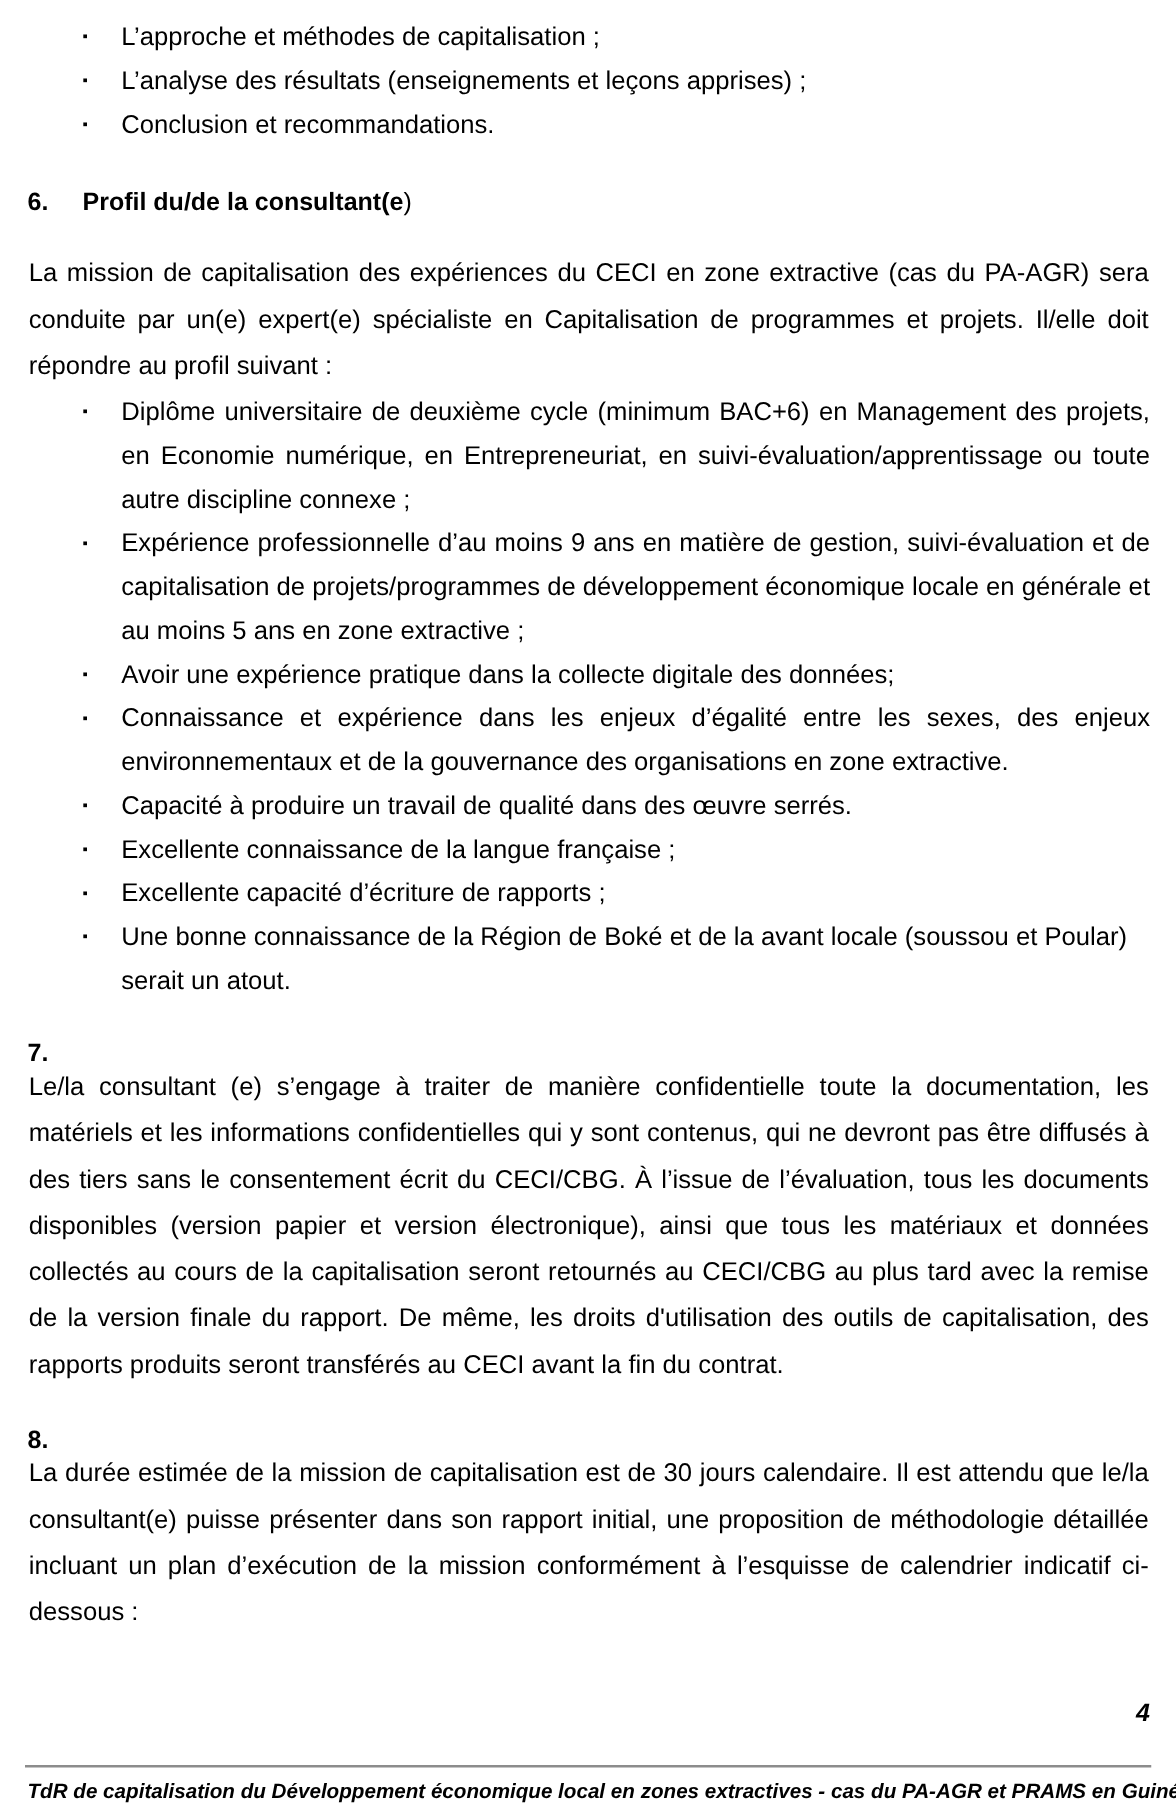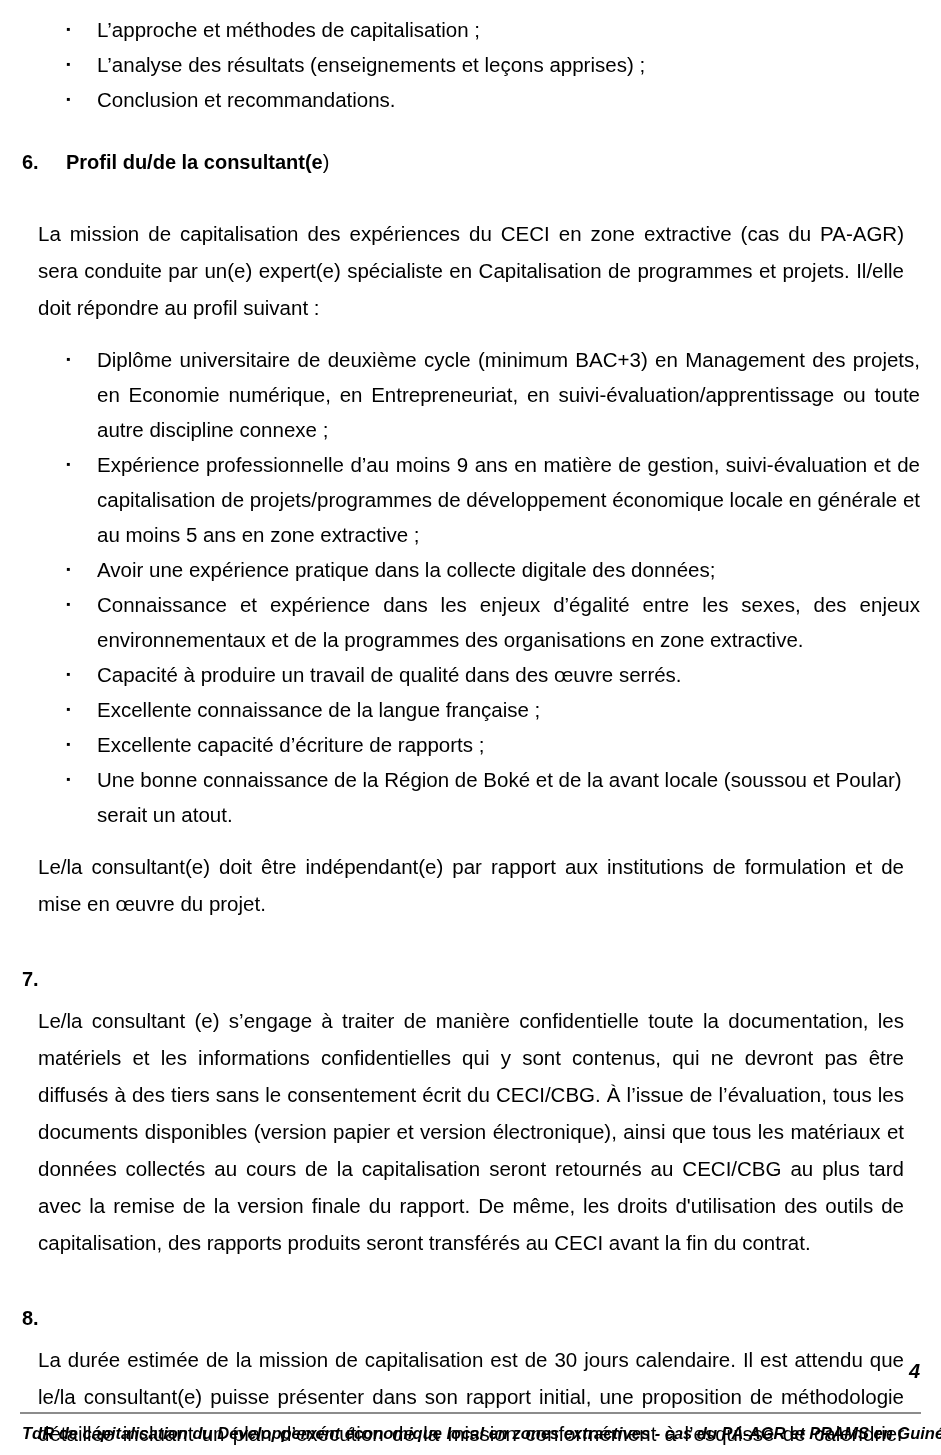--- a/index.html
+++ b/index.html
@@ -72,21 +72,21 @@
   .heading-tail {
     font-weight: normal;
   }
 
   
   .para {
     font-size: 20.5px;
     line-height: 37px;
     text-align: justify;
     text-justify: inter-word;
-    margin: 16px;
+    margin: 1px;
   }
 
   
   .sp-12 { height: 12px; }
   .sp-22 { height: 22px; }
   .sp-26 { height: 26px; }
   .sp-30 { height: 30px; }
 
   
   .page-number {
@@ -144,53 +144,52 @@
     <h2 class="section-heading">
       <span class="section-num">6.</span><span>Profil du/de la consultant(e</span><span class="heading-tail">)</span>
     </h2>
 
     <div class="sp-22"></div>
     <p class="para">La mission de capitalisation des expériences du CECI en zone extractive (cas du PA-AGR) sera conduite par un(e) expert(e) spécialiste en Capitalisation de programmes et projets. Il/elle doit répondre au profil suivant :</p>
 
     <ul class="bullet-list">
       <li class="bullet-item">
         <span class="bullet-marker">▪</span>
-        <span class="bullet-text">Diplôme universitaire de deuxième cycle (minimum BAC+3) en Management des projets, en Economie numérique, en Entrepreneuriat, en suivi-évaluation/apprentissage ou toute autre discipline connexe ;</span>
+        <span class="bullet-text">Diplôme universitaire de deuxième cycle (minimum BAC+6) en Management des projets, en Economie numérique, en Entrepreneuriat, en suivi-évaluation/apprentissage ou toute autre discipline connexe ;</span>
       </li>
       <li class="bullet-item">
         <span class="bullet-marker">▪</span>
         <span class="bullet-text">Expérience professionnelle d’au moins 9 ans en matière de gestion, suivi-évaluation et de capitalisation de projets/programmes de développement économique locale en générale et au moins 5 ans en zone extractive ;</span>
       </li>
       <li class="bullet-item left-align">
         <span class="bullet-marker">▪</span>
         <span class="bullet-text">Avoir une expérience pratique dans la collecte digitale des données;</span>
       </li>
       <li class="bullet-item">
         <span class="bullet-marker">▪</span>
-        <span class="bullet-text">Connaissance et expérience dans les enjeux d’égalité entre les sexes, des enjeux environnementaux et de la programmes des organisations en zone extractive.</span>
+        <span class="bullet-text">Connaissance et expérience dans les enjeux d’égalité entre les sexes, des enjeux environnementaux et de la gouvernance des organisations en zone extractive.</span>
       </li>
       <li class="bullet-item left-align">
         <span class="bullet-marker">▪</span>
         <span class="bullet-text">Capacité à produire un travail de qualité dans des œuvre serrés.</span>
       </li>
       <li class="bullet-item left-align">
         <span class="bullet-marker">▪</span>
         <span class="bullet-text">Excellente connaissance de la langue française ;</span>
       </li>
       <li class="bullet-item left-align">
         <span class="bullet-marker">▪</span>
         <span class="bullet-text">Excellente capacité d’écriture de rapports ;</span>
       </li>
       <li class="bullet-item left-align">
         <span class="bullet-marker">▪</span>
         <span class="bullet-text">Une bonne connaissance de la Région de Boké et de la avant locale (soussou et Poular) serait un atout.</span>
       </li>
     </ul>
 
-    <p class="para">Le/la consultant(e) doit être indépendant(e) par rapport aux institutions de formulation et de mise en œuvre du projet.</p>
 
     <div class="sp-26"></div>
     <h2 class="section-heading">
       <span class="section-num">7.</span>
     </h2>
 
     <div class="sp-22"></div>
     <p class="para">Le/la consultant (e) s’engage à traiter de manière confidentielle toute la documentation, les matériels et les informations confidentielles qui y sont contenus, qui ne devront pas être diffusés à des tiers sans le consentement écrit du CECI/CBG. À l’issue de l’évaluation, tous les documents disponibles (version papier et version électronique), ainsi que tous les matériaux et données collectés au cours de la capitalisation seront retournés au CECI/CBG au plus tard avec la remise de la version finale du rapport. De même, les droits d'utilisation des outils de capitalisation, des rapports produits seront transférés au CECI avant la fin du contrat.</p>
 
     <div class="sp-26"></div>

